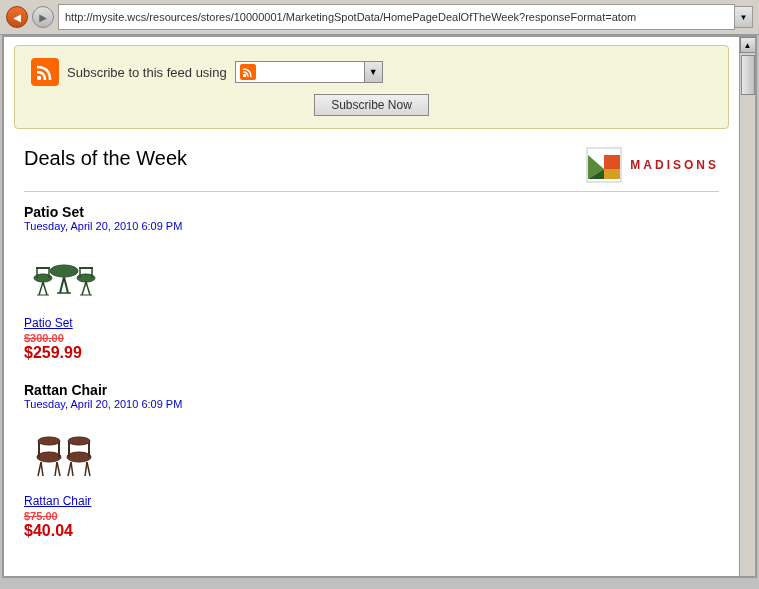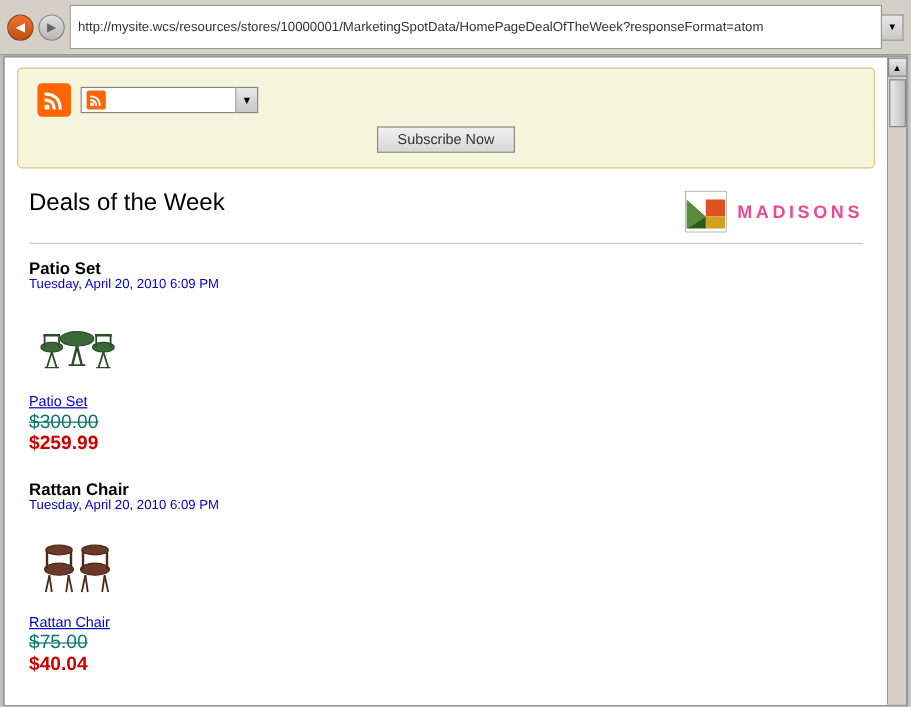--- a/index.html
+++ b/index.html
@@ -52,21 +52,21 @@
     }
 
     .address-bar-container {
       flex: 1;
       display: flex;
       align-items: center;
     }
 
     .address-bar {
       flex: 1;
-      height: 37px;
+      height: 26px;
       border: 1px solid #999;
       background: white;
       padding: 2px 6px;
       font-size: 11px;
       color: #333;
     }
 
     .address-bar-btn {
       width: 18px;
       height: 22px;
@@ -244,24 +244,24 @@
       align-items: center;
       gap: 8px;
     }
 
     .m-logo {
       width: 36px;
       height: 36px;
     }
 
     .madisons-text {
-      font-size: 15px;
+      font-size: 12px;
       font-weight: bold;
       letter-spacing: 3px;
-      color: #ec4899;
+      color: #b91c1c;
     }
 
     
     .product-entry {
       margin-bottom: 20px;
     }
 
     .product-title {
       font-size: 14px;
       font-weight: bold;
@@ -286,24 +286,25 @@
     .product-name-link {
       color: #0000cc;
       font-size: 12px;
       text-decoration: underline;
       cursor: pointer;
       display: block;
       margin-bottom: 2px;
     }
 
     .price-original {
-      font-size: 16px;
-      color: #0f766e;
+      font-size: 11px;
+      color: #ef4444;
       text-decoration: line-through;
       display: block;
+      font-weight: bold;
     }
 
     .price-sale {
       font-size: 16px;
       font-weight: bold;
       color: #cc0000;
       display: block;
     }
 
     
@@ -332,20 +333,21 @@
     <div class="subscribe-section">
       <div class="subscribe-row">
 
         <div class="rss-icon">
           <svg width="20" height="20" viewBox="0 0 20 20">
             <rect x="2" y="14" width="4" height="4" rx="1" fill="white"></rect>
             <path d="M2 10 Q10 10 10 18" stroke="white" stroke-width="2.5" fill="none"></path>
             <path d="M2 5 Q15 5 15 18" stroke="white" stroke-width="2.5" fill="none"></path>
           </svg>
         </div>
+        <span class="subscribe-label">Subscribe to this feed using</span>
 
         <div class="feed-select-container">
           <div class="feed-select-inner">
             <div class="feed-rss-small">
               <svg width="12" height="12" viewBox="0 0 12 12">
                 <rect x="1" y="8" width="3" height="3" rx="0.5" fill="white"></rect>
                 <path d="M1 6 Q6 6 6 11" stroke="white" stroke-width="1.5" fill="none"></path>
                 <path d="M1 3 Q9 3 9 11" stroke="white" stroke-width="1.5" fill="none"></path>
               </svg>
             </div>

